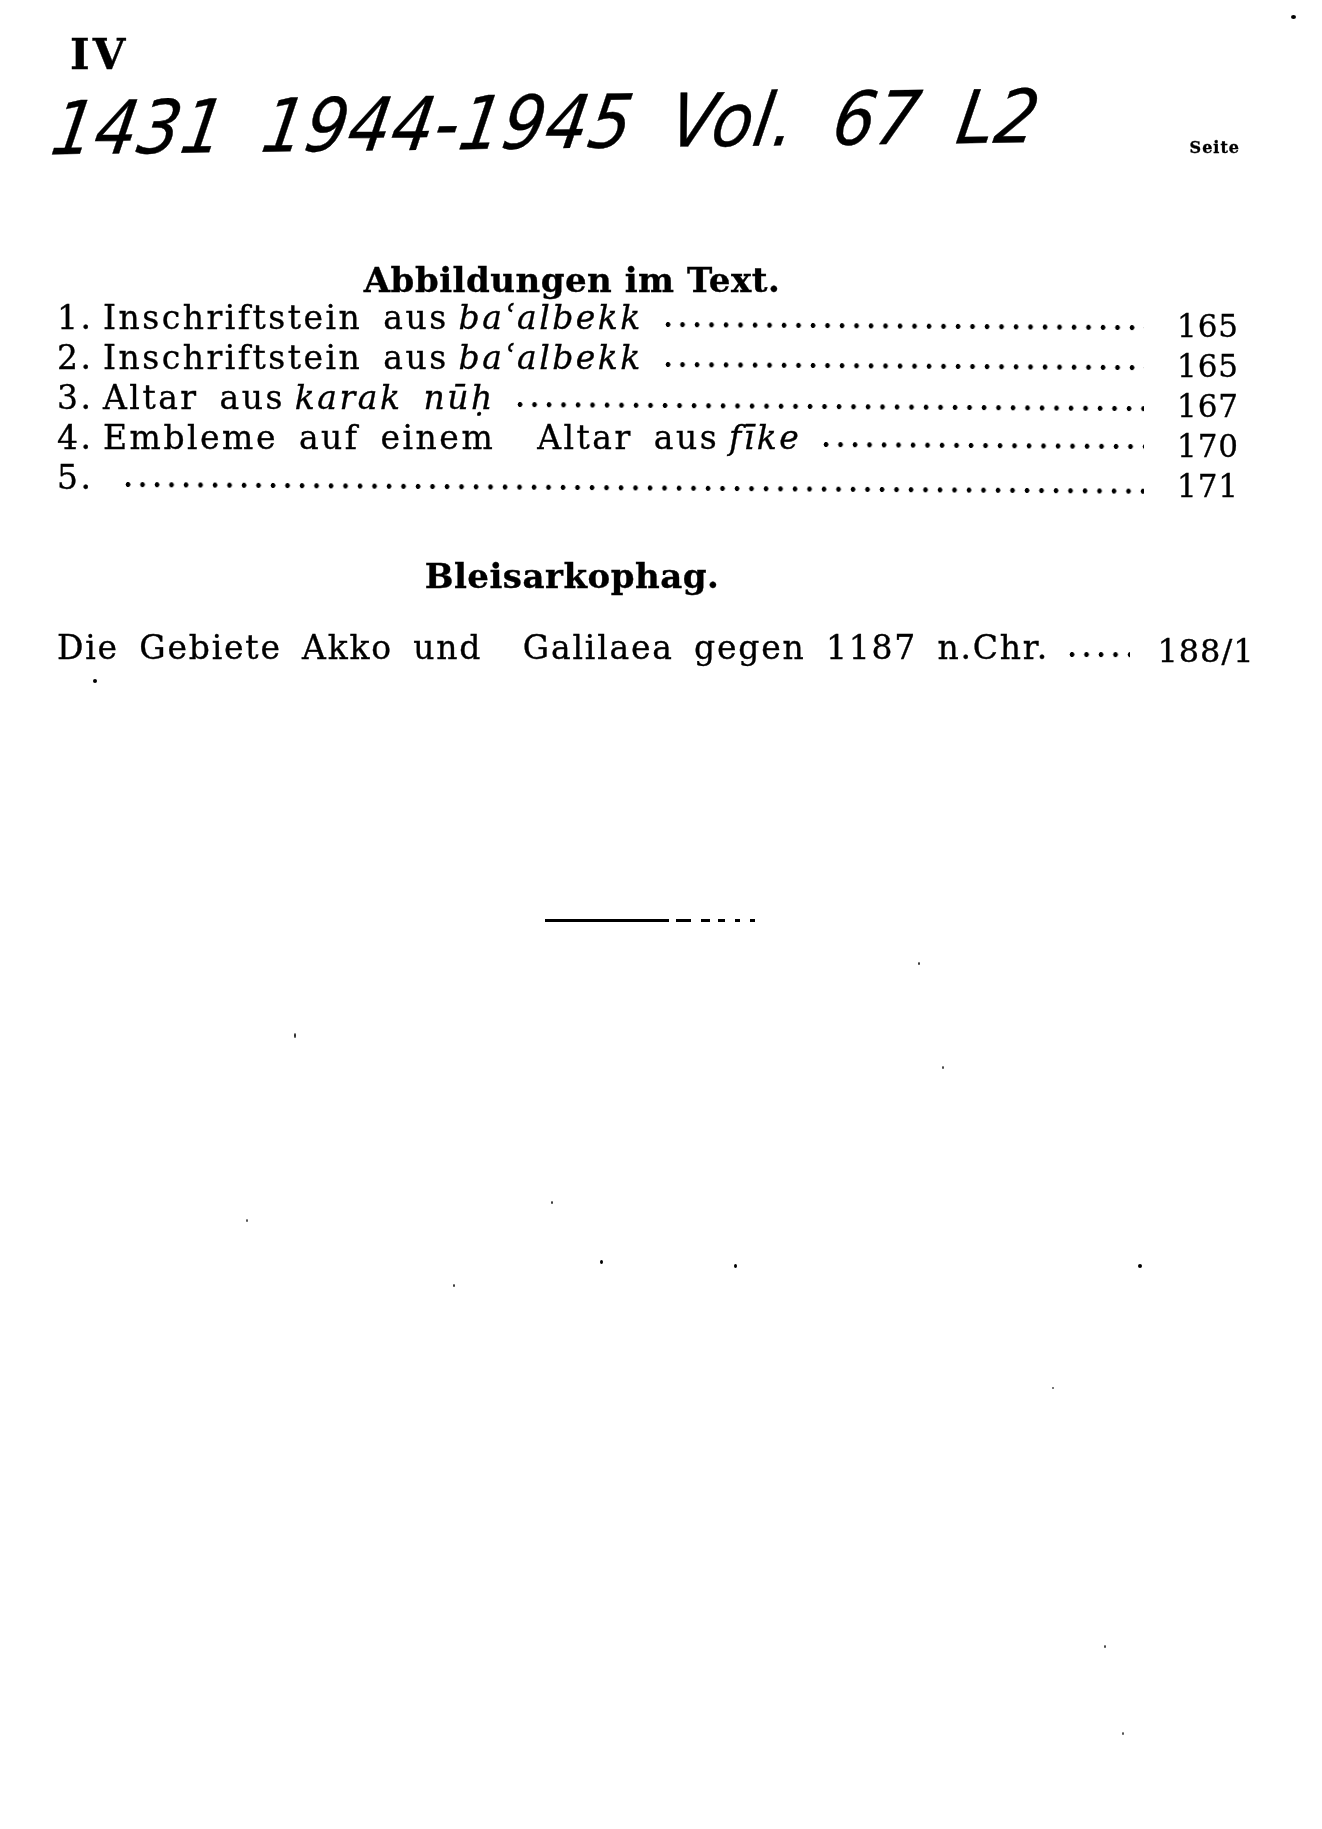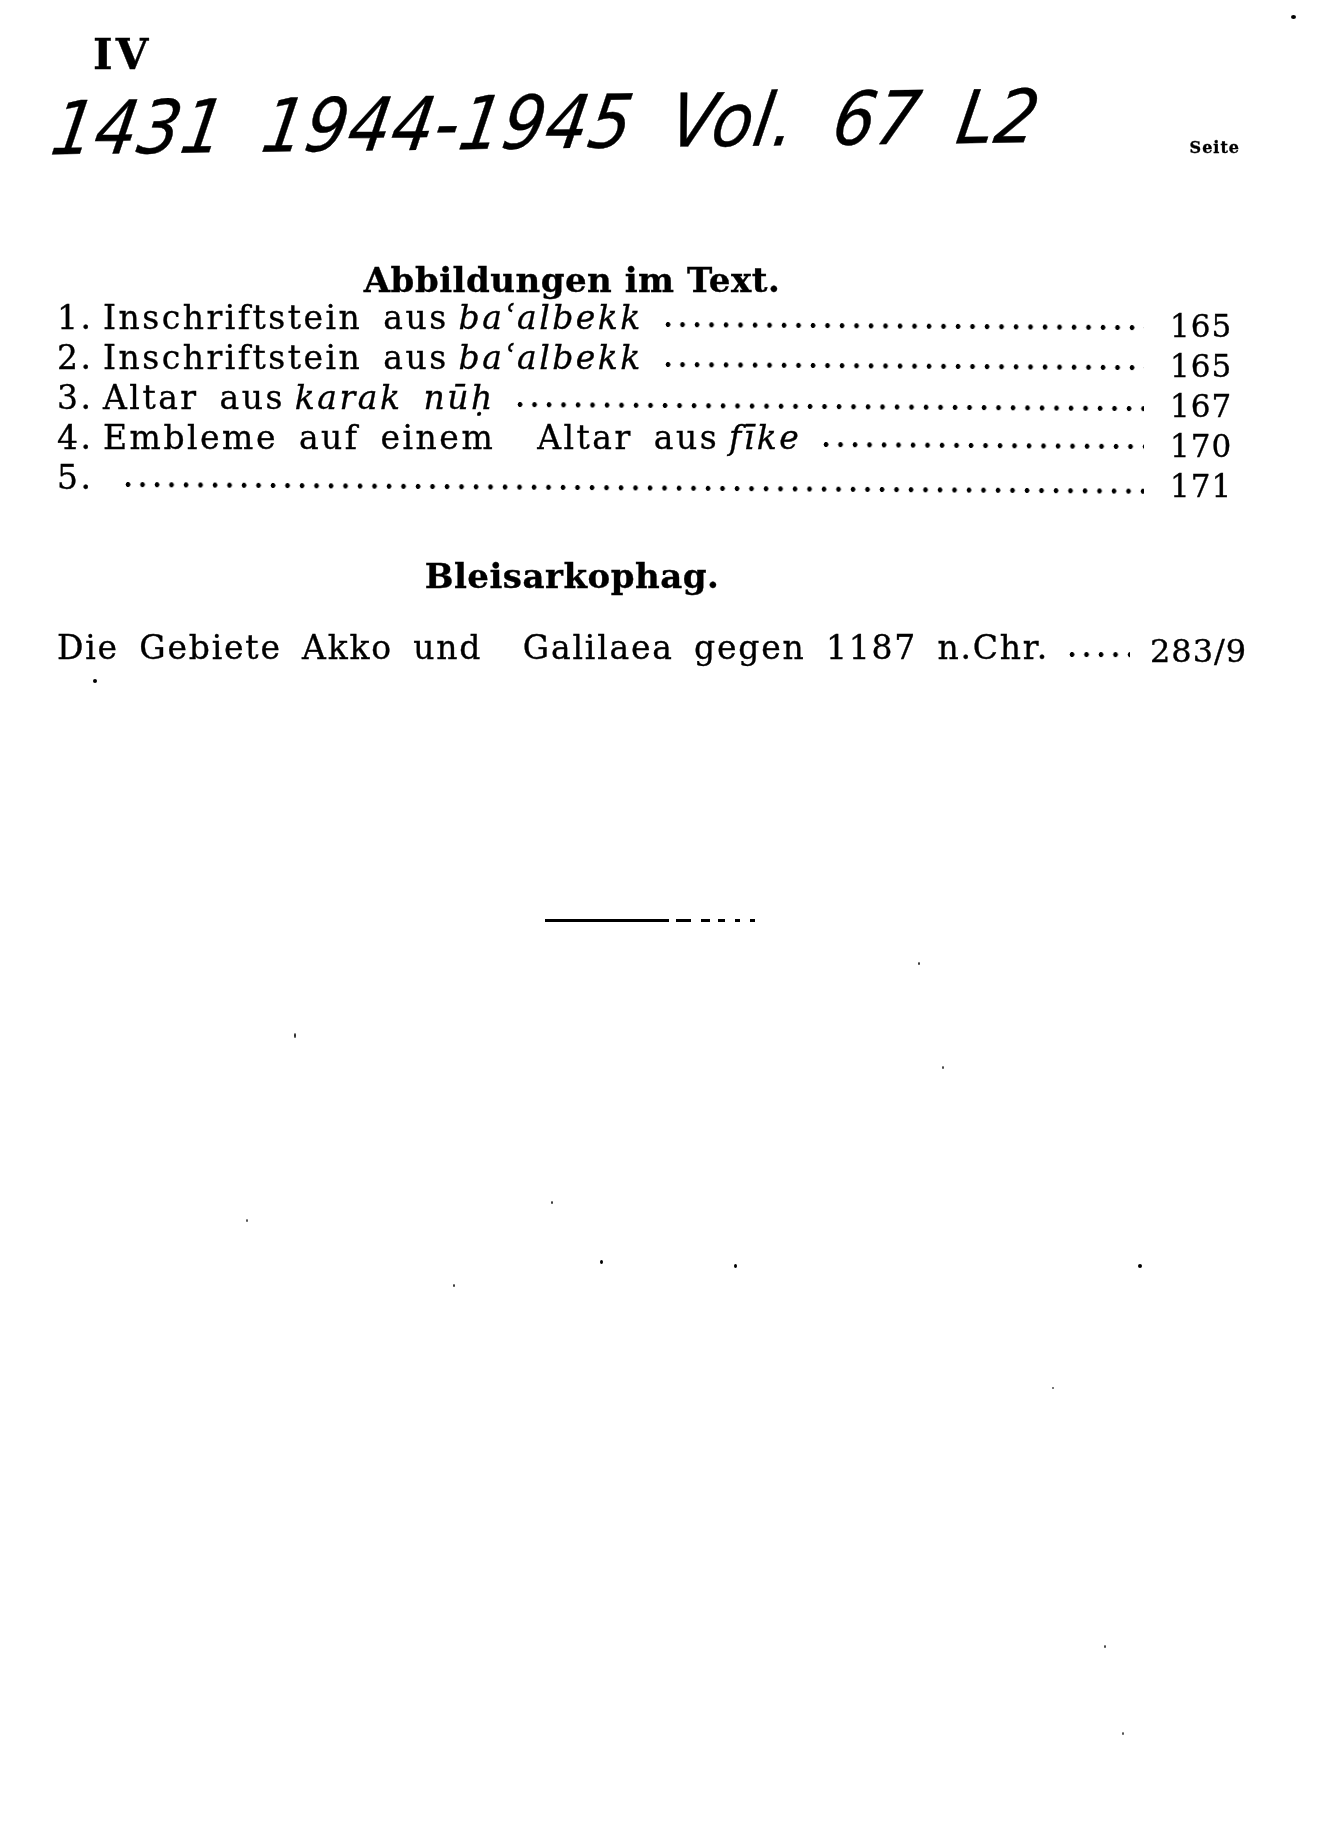--- a/index.html
+++ b/index.html
@@ -1,21 +1,21 @@
 <!DOCTYPE html>
 <html><head>
 <meta charset="utf-8">
 <style>
   html,body{margin:0;padding:0;background:#e8e8e8;}
   .page{
     position:relative;width:1322px;height:1829px;background:#ffffff;
     font-family:"DejaVu Serif",serif;color:#000;overflow:hidden;
     -webkit-text-stroke:0.35px #000;
   }
-  .roman-numeral{position:absolute;left:70px;top:30px;font-size:42px;font-weight:600;letter-spacing:3px;margin-left:23px;}
+  .roman-numeral{position:absolute;left:70px;top:30px;font-size:42px;font-weight:600;letter-spacing:3px;}
   .page-title{position:absolute;left:57px;top:40px;width:1030px;text-align:center;font-size:30px;letter-spacing:1px;}
   .handwriting{
     position:absolute;left:60px;top:86px;white-space:nowrap;
     font-family:"DejaVu Sans",sans-serif;font-style:italic;font-weight:500;
     font-size:66px;letter-spacing:1px;word-spacing:16px;
     transform:skewX(-10deg) rotate(-0.7deg) scaleY(1.12);transform-origin:left top;
   }
   .seite-label{position:absolute;right:82px;top:138px;font-size:16px;font-weight:600;letter-spacing:1px;}
   .section-heading{position:absolute;left:57px;width:1030px;text-align:center;font-size:34px;font-weight:700;letter-spacing:0.5px;}
   .heading-figures{top:230px;margin-top:30px;}
@@ -25,21 +25,21 @@
   .toc-num{flex:none;width:46px;}
   .toc-text{white-space:pre;}
   .toc-italic{font-style:italic;margin-left:0.30em;}
   .toc-italic:empty{margin-left:0;}
   .dot-leader{
     flex:1;height:7px;align-self:flex-end;margin:0 26px 10px 22px;
     background-image:radial-gradient(circle at 3px 3.5px,#000 2.1px,rgba(0,0,0,0) 2.7px);
     background-size:14.5px 7px;background-repeat:repeat-x;
     transform:rotate(0.38deg);transform-origin:left center;
   }
-  .toc-page{flex:none;width:76px;text-align:left;font-size:31px;letter-spacing:1px;transform:translateY(8px);}
+  .toc-page{flex:none;width:76px;text-align:center;font-size:31px;letter-spacing:1px;transform:translateY(8px);}
   .map-row{position:absolute;left:57px;top:626px;width:1205px;display:flex;align-items:flex-end;height:44px;line-height:44px;font-size:33px;letter-spacing:1.8px;word-spacing:8px;padding-right:2px;}
   .map-row .dot-leader{margin:0 20px 12px 20px;transform:rotate(0.15deg);}
   .map-row .toc-page{width:112px;font-size:32px;transform:translateY(3px);}
   .broken-rule{position:absolute;left:545px;top:919px;width:218px;height:3px;
     background:linear-gradient(to right,
       #000 0%,#000 57%,
       rgba(0,0,0,0) 57%,rgba(0,0,0,0) 60%,
       #000 60%,#000 67%,
       rgba(0,0,0,0) 67%,rgba(0,0,0,0) 71.5%,
       #000 71.5%,#000 75.5%,
@@ -102,21 +102,21 @@
       <span class="dot-leader"></span>
       <span class="toc-page">171</span>
     </div>
   </div>
 
   <div class="section-heading heading-map">Bleisarkophag.</div>
 
   <div class="map-row">
     <span class="toc-text">Die Gebiete Akko und  Galilaea gegen 1187 n.Chr.</span>
     <span class="dot-leader"></span>
-    <span class="toc-page">283/9</span>
+    <span class="toc-page">188/1</span>
   </div>
 
   <div class="broken-rule"></div>
 
   <div class="speck" style="left:1291px;top:15px;width:5px;height:4px;"></div>
   <div class="speck" style="left:93px;top:679px;width:4px;height:4px;"></div>
   <div class="speck" style="left:432px;top:573px;width:2px;height:2px;opacity:.7;"></div>
   <div class="speck" style="left:918px;top:962px;width:2px;height:3px;opacity:.8;"></div>
   <div class="speck" style="left:294px;top:1033px;width:2px;height:5px;opacity:.85;"></div>
   <div class="speck" style="left:942px;top:1066px;width:2px;height:3px;opacity:.75;"></div>

